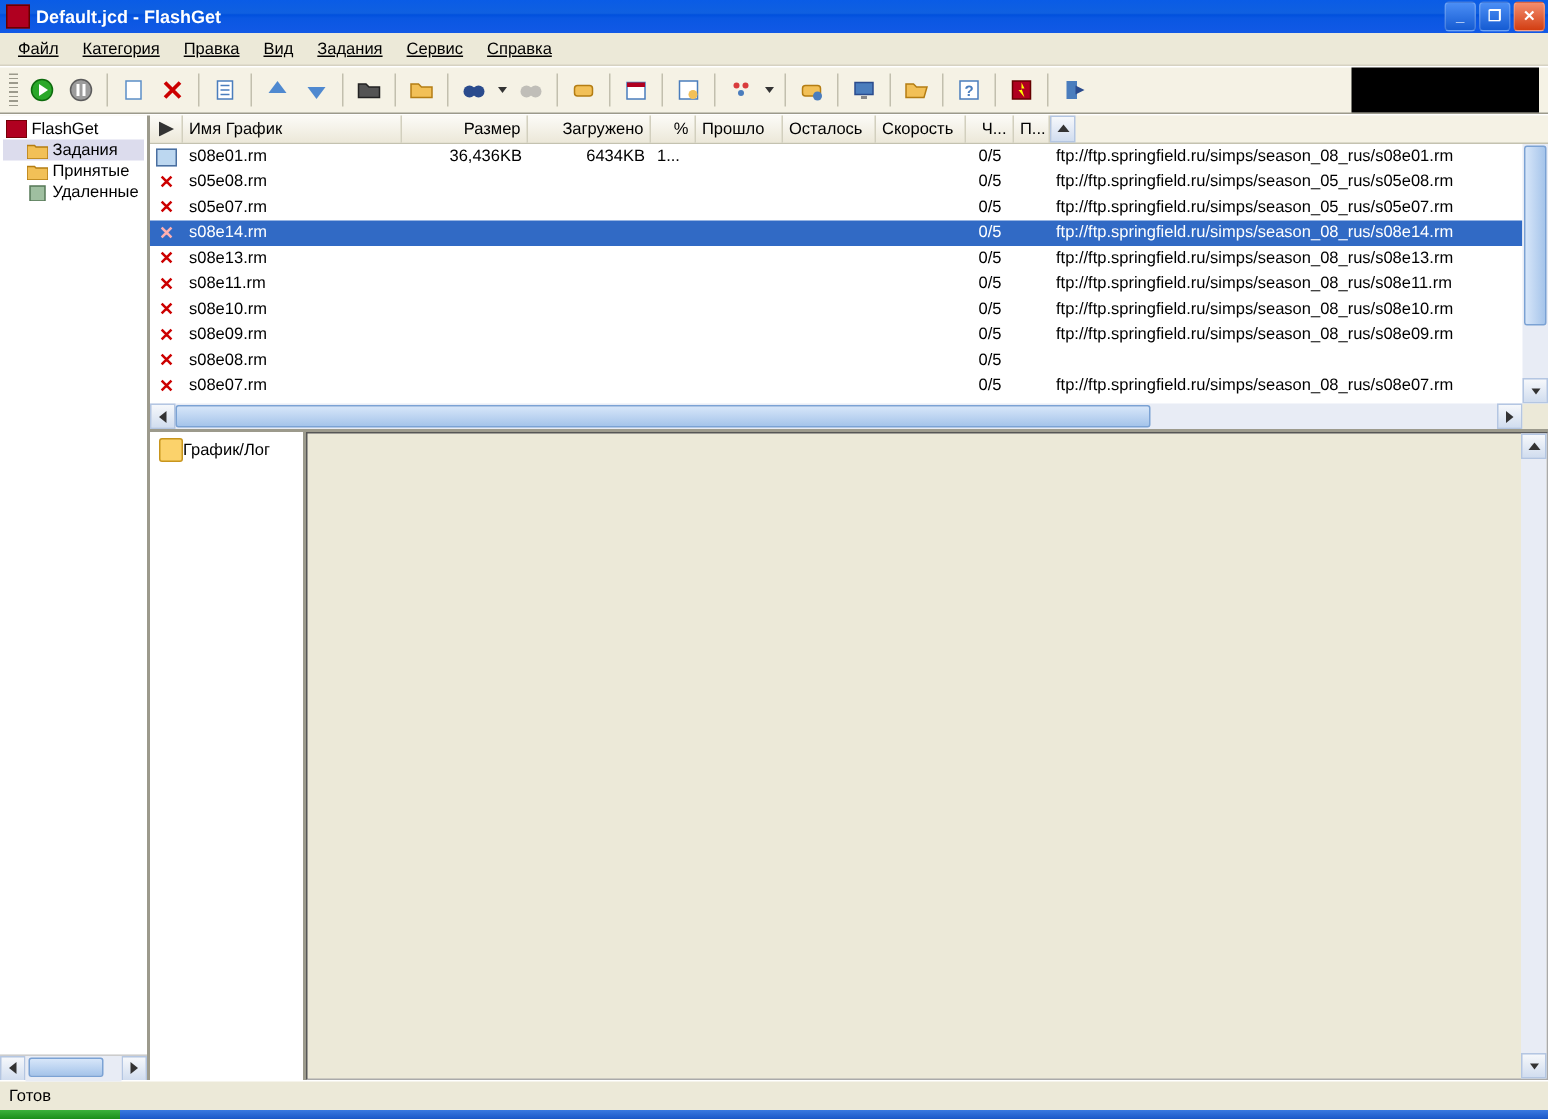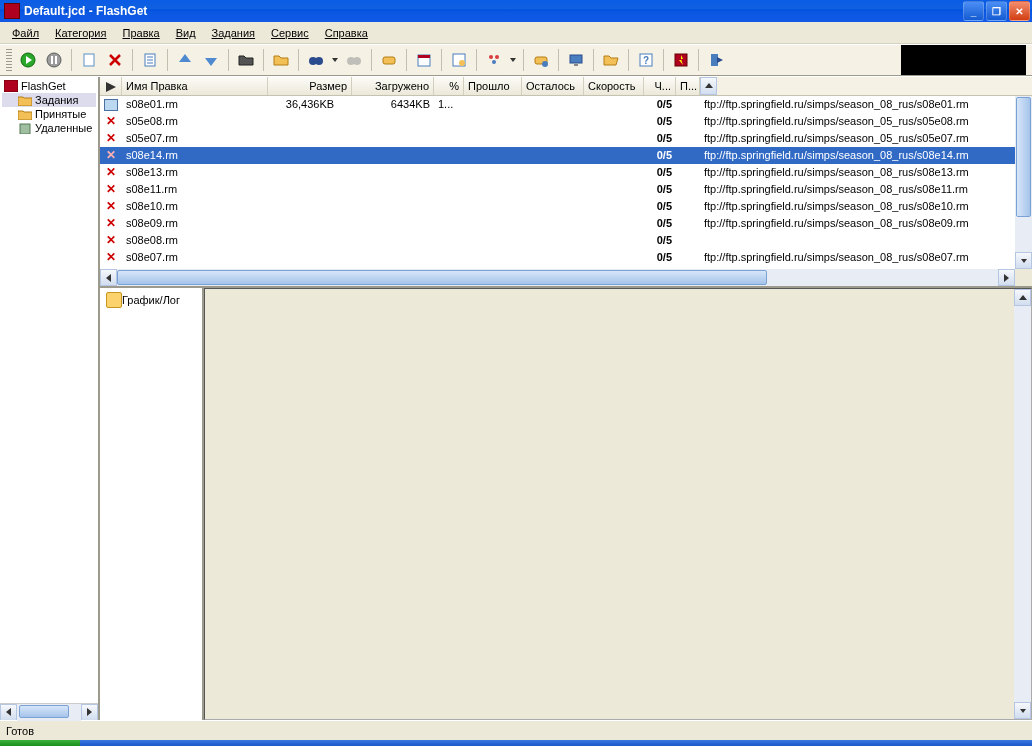--- a/index.html
+++ b/index.html
@@ -214,27 +214,27 @@
     cursor: pointer;
   }
   .row .cell {
     overflow: hidden; white-space: nowrap;
     padding: 0 4px;
     font-size: 11px;
   }
   .row .cell.icon-col { width: 22px; padding:0; display:flex; align-items:center; justify-content:center; }
   .row.selected { background: #316ac5; color:#fff; }
   .row .cell.name { width: 146px; }
-  .row .cell.size { width: 84px; text-align:center; }
+  .row .cell.size { width: 84px; text-align:right; }
   .row .cell.loaded { width: 82px; text-align:right; }
   .row .cell.percent { width:30px; }
   .row .cell.elapsed { width: 58px; }
   .row .cell.left { width: 62px; }
   .row .cell.speed { width: 60px; }
-  .row .cell.parts { width: 32px; text-align:right;font-weight:bold; }
+  .row .cell.parts { width: 32px; text-align:center; }
   .row .cell.pri { width: 24px; }
   .row .cell.url { flex: 1; }
   .xmark { color:#cc0000; font-weight:bold; font-size:12px; }
   .row.selected .xmark { color:#ffb0b0; }
   .dl-icon {
     width:14px;height:12px; background:#bcd7f0;border:1px solid #4a6fa0;
   }
 
   .list-vscroll {
     width:17px;
@@ -573,21 +573,21 @@
 
   <div class="right-panes">
 
     <div class="listview">
       <div class="col-headers">
         <div class="col icon-col">
           <svg width="10" height="10" style="vertical-align:middle">
               <polygon points="0,0 10,5 0,10" fill="#333"></polygon>
             </svg>
         </div>
-        <div class="col name">Имя Правка</div>
+        <div class="col name">Имя График</div>
         <div class="col size">Размер</div>
         <div class="col loaded">Загружено</div>
         <div class="col percent">%</div>
         <div class="col elapsed">Прошло</div>
         <div class="col left">Осталось</div>
         <div class="col speed">Скорость</div>
         <div class="col parts">Ч...</div>
         <div class="col pri">П...</div>
         <div class="col vscroll-top" style="background:linear-gradient(to bottom,#f6f8fb,#d1ddef);border:1px solid #b4c6e2;">
             <div class="tri-up" style="margin:2px auto 0"></div>

